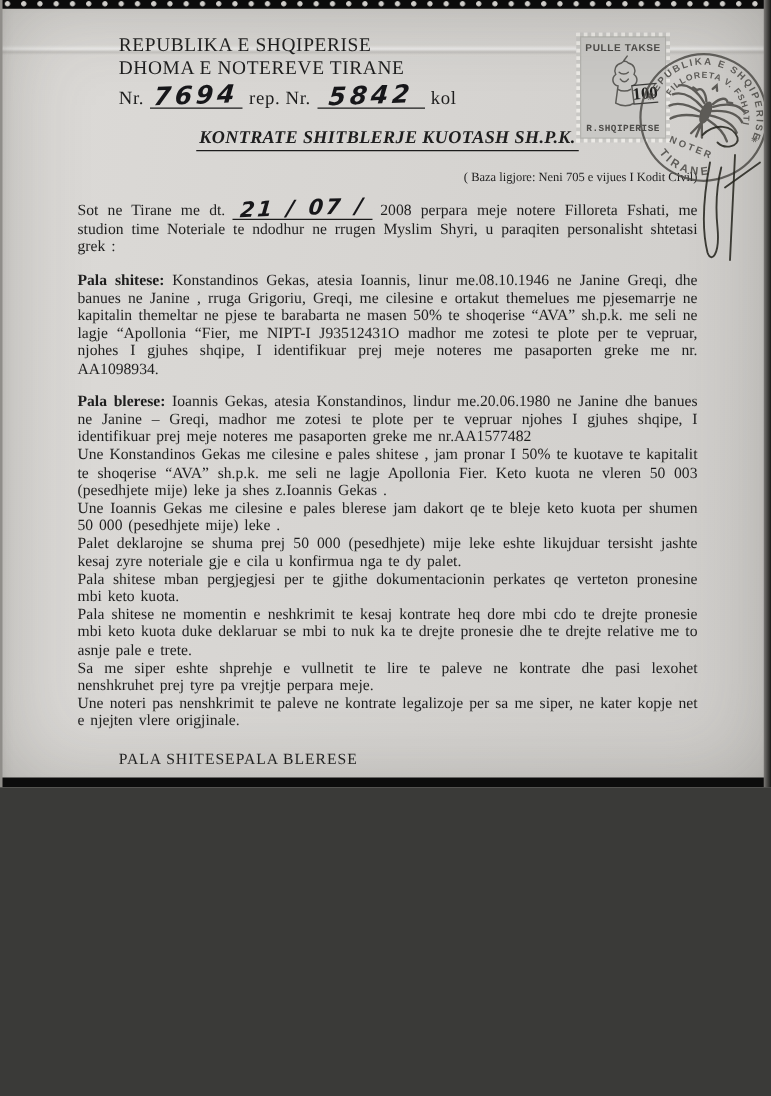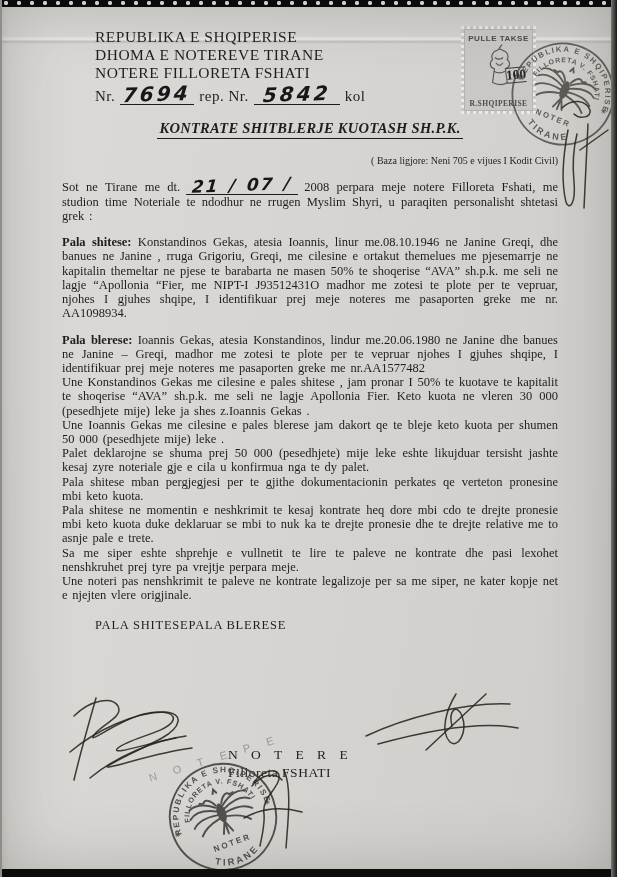--- a/index.html
+++ b/index.html
@@ -1,18 +1,18 @@
 <!DOCTYPE html>
 <html><head>
 <meta charset="utf-8">
 <style>
   * { margin:0; padding:0; box-sizing:border-box; }
   html,body { background:#3a3a38; }
   .page {
-    position:relative; width:617px; height:877px; margin:0 auto;
+    position:relative; width:617px; height:630px; margin:0 auto;
     background:linear-gradient(100deg,#dcdad7 0%,#d7d5d2 45%,#cfcdca 100%);
     font-family:"Liberation Serif", serif; color:#1e1e1e; overflow:hidden;
   }
   .page::before { content:""; position:absolute; inset:0; z-index:50;
     box-shadow: inset 0 0 70px rgba(70,68,62,.30), inset 0 0 10px rgba(60,58,52,.18);
     pointer-events:none; }
   
   .edge-top { position:absolute; top:0; left:0; width:100%; height:7px; z-index:60;
     background:#0b0b0b;
     background-image:radial-gradient(circle at 6px 3px, #cfcdc9 1.8px, transparent 2.4px);
@@ -58,21 +58,21 @@
     font-family:"Liberation Sans", sans-serif; font-size:11px; letter-spacing:7px;
     color:#85837e; transform:rotate(-17deg); opacity:.75; }
 
   
   .tax-stamp { position:absolute; left:461px; top:26px; width:75px; height:88px; z-index:9;
     background:#c9c8c5; border:3px dotted #eceae6; box-shadow: inset 0 0 0 1px #b4b3af;
     text-align:center; }
   .ts-top { font-family:"Liberation Sans", sans-serif; font-size:8px; letter-spacing:.5px;
     color:#4c4b48; margin-top:5px; font-weight:bold; }
   .ts-bottom { position:absolute; bottom:3px; width:100%;
-    font-family:Liberation Serif, serif; font-size:7.5px; letter-spacing:.4px;
+    font-family:Liberation Mono, monospace; font-size:7.5px; letter-spacing:.4px;
     color:#4c4b48; font-weight:bold; }
   .ts-value { position:absolute; right:7px; top:38px; font-size:13.5px; font-weight:bold;
     color:#21211f; transform:rotate(-5deg); border-top:1px solid #3a3a38;
     border-bottom:1px solid #3a3a38; line-height:1.05; }
   .ts-figure { margin-top:1px; }
 
   
   .round-stamp { position:absolute; z-index:10; }
   .round-stamp text, .round-stamp textPath { font-family:"Liberation Sans", sans-serif;
     fill:#45433f; font-weight:bold; }
@@ -89,38 +89,37 @@
   <div class="edge-top"></div>
   <div class="edge-bottom"></div>
   <div class="edge-right"></div>
   <div class="edge-left"></div>
   <div class="crease"></div>
 
   <div class="content">
     <div class="header">
       <div>REPUBLIKA E SHQIPERISE</div>
       <div>DHOMA E NOTEREVE TIRANE</div>
-      <div>NOTERE FILLORETA FSHATI</div>
       <div class="nr-line">
         <span>Nr.</span><span class="blank"><span class="hw">7694</span></span><span>rep. Nr.</span><span class="blank wide"><span class="hw">5842</span></span><span>kol</span>
       </div>
     </div>
 
     <div class="title-wrap">
       <span class="doc-title">KONTRATE SHITBLERJE KUOTASH  SH.P.K.</span>
     </div>
     <div class="subtitle">( Baza ligjore: Neni 705 e vijues I Kodit Civil)</div>
 
     <p class="body-text first-para gap">
       <span>Sot ne Tirane me dt.</span><span class="blank datewide"><span class="hw hw-date">21 / 07 /</span></span><span>2008 perpara meje notere Filloreta Fshati, me studion time Noteriale te ndodhur  ne rrugen Myslim Shyri, u paraqiten personalisht shtetasi grek :</span>
     </p>
 
     <p class="body-text gap"><b>Pala shitese:</b><span>  Konstandinos Gekas, atesia Ioannis, linur me.08.10.1946 ne Janine Greqi, dhe banues ne Janine , rruga Grigoriu, Greqi, me cilesine e ortakut themelues me pjesemarrje ne kapitalin themeltar ne pjese te barabarta ne masen 50% te shoqerise “AVA” sh.p.k. me seli ne lagje “Apollonia “Fier, me NIPT-I J93512431O madhor me zotesi te plote per te vepruar, njohes I gjuhes shqipe, I identifikuar prej meje noteres me pasaporten greke me nr. AA1098934.</span></p>
     <p class="body-text"><b>Pala blerese:</b><span>  Ioannis Gekas, atesia Konstandinos, lindur me.20.06.1980 ne Janine dhe banues ne Janine – Greqi, madhor me zotesi te plote per te vepruar njohes I gjuhes shqipe, I identifikuar prej meje noteres me pasaporten greke me nr.AA1577482</span></p>
-    <p class="body-text"><span>Une  Konstandinos Gekas me cilesine e pales shitese , jam pronar I 50% te kuotave te kapitalit te shoqerise “AVA” sh.p.k. me seli ne lagje Apollonia Fier. Keto kuota ne vleren 30 000 (pesedhjete mije) leke ja shes z.Ioannis Gekas .</span></p>
+    <p class="body-text"><span>Une  Konstandinos Gekas me cilesine e pales shitese , jam pronar I 50% te kuotave te kapitalit te shoqerise “AVA” sh.p.k. me seli ne lagje Apollonia Fier. Keto kuota ne vleren 50 003 (pesedhjete mije) leke ja shes z.Ioannis Gekas .</span></p>
     <p class="body-text"><span>Une Ioannis Gekas me cilesine e pales blerese jam dakort qe te bleje keto kuota per shumen 50 000 (pesedhjete mije) leke .</span></p>
     <p class="body-text"><span>Palet deklarojne se  shuma prej 50 000 (pesedhjete) mije leke eshte likujduar tersisht jashte kesaj zyre noteriale gje e cila u konfirmua nga te dy palet.</span></p>
     <p class="body-text"><span>Pala shitese  mban pergjegjesi per te gjithe dokumentacionin perkates qe verteton pronesine mbi keto kuota.</span></p>
     <p class="body-text"><span>Pala shitese ne momentin e neshkrimit te kesaj kontrate heq dore mbi cdo te drejte pronesie mbi keto kuota duke deklaruar se mbi to nuk ka te drejte pronesie dhe te drejte relative me to asnje pale e trete.</span></p>
     <p class="body-text"><span>Sa me siper eshte shprehje e vullnetit te lire te paleve ne kontrate dhe pasi lexohet nenshkruhet prej tyre pa vrejtje perpara meje.</span></p>
     <p class="body-text"><span>Une noteri pas nenshkrimit te paleve ne kontrate legalizoje per sa me siper, ne kater kopje net e njejten vlere origjinale.</span></p>
 
     <div class="sig-row">
       <span>PALA SHITESE</span>
       <span>PALA BLERESE</span>

